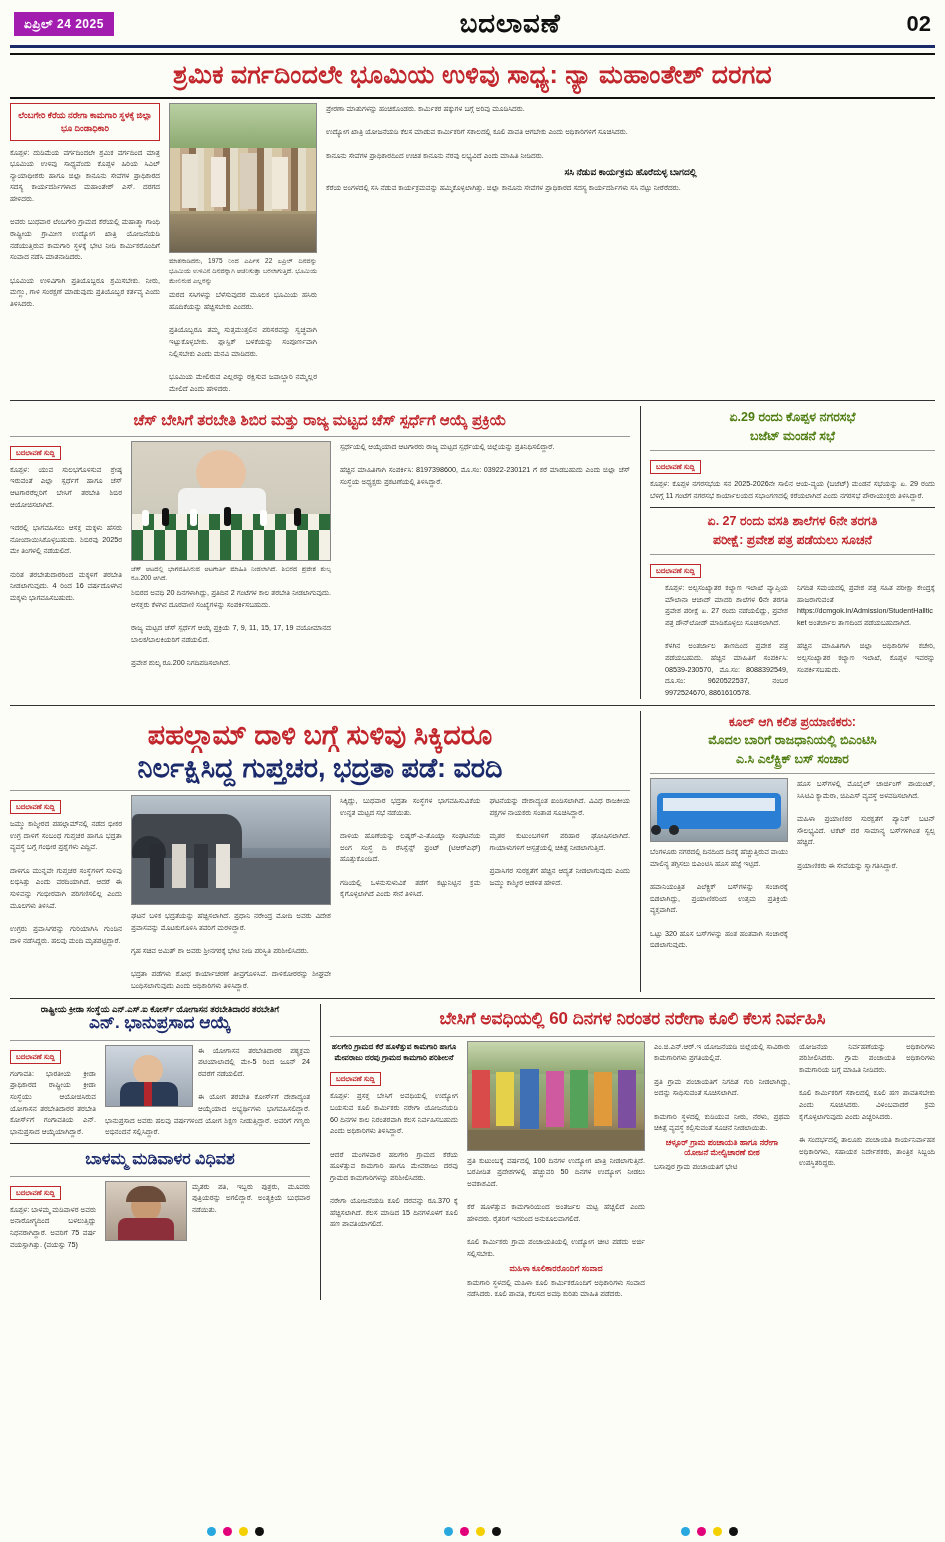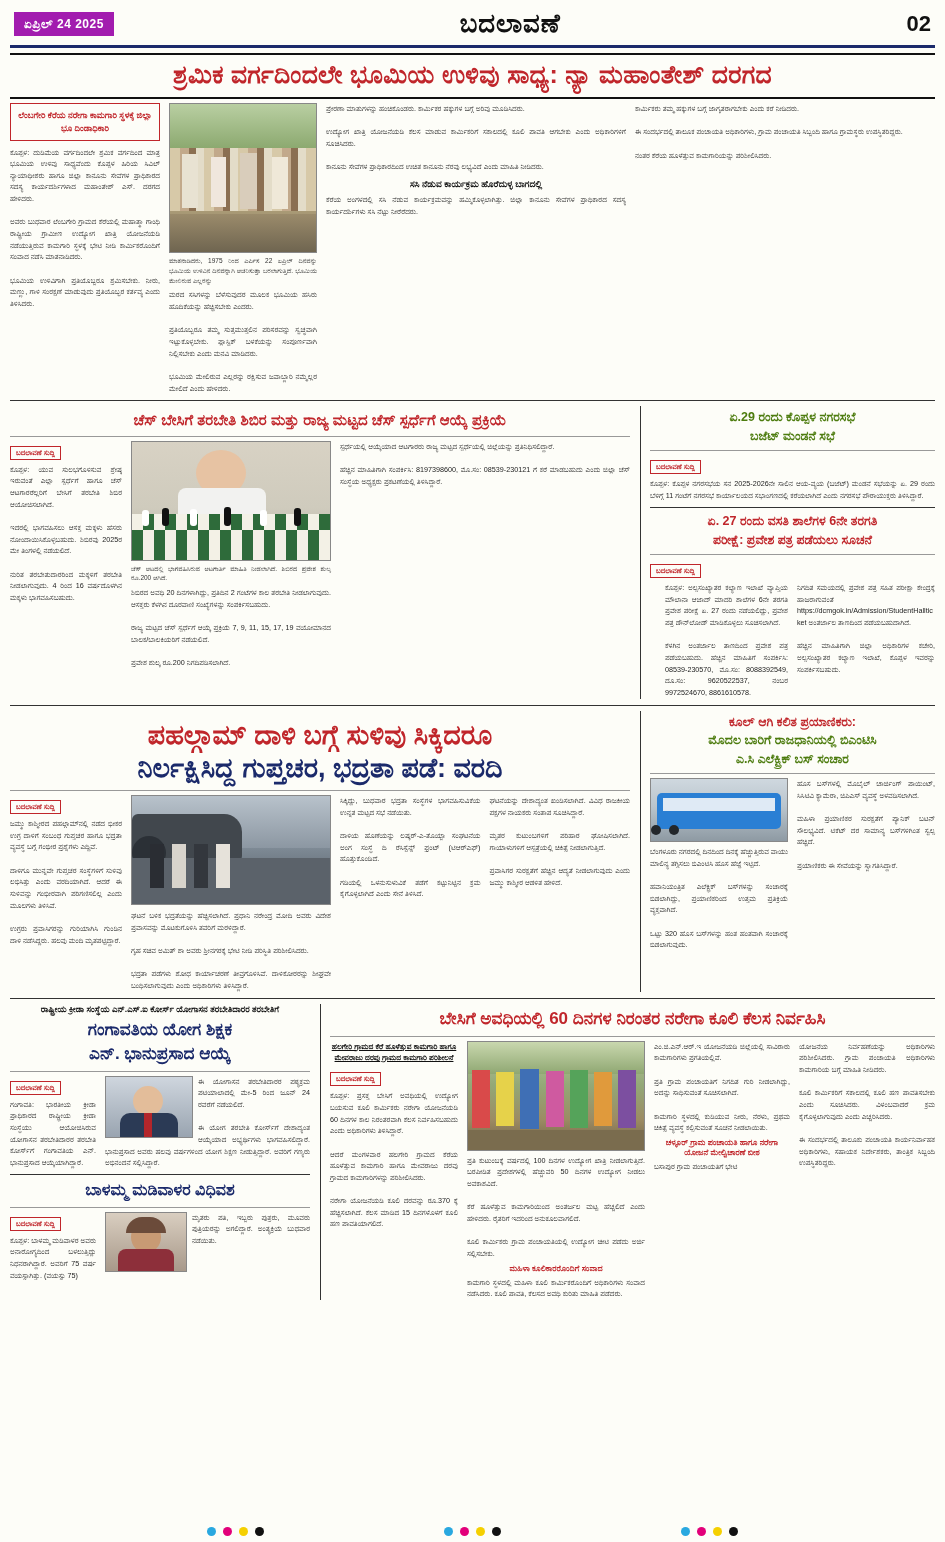--- a/index.html
+++ b/index.html
@@ -111,27 +111,20 @@
     <div class="col">
       <div class="txt" style="white-space:pre-line;">ಪ್ರೇರಣಾ ಮಾತುಗಳನ್ನು ಹಂಚಿಕೊಂಡರು. ಕಾರ್ಮಿಕರ ಹಕ್ಕುಗಳ ಬಗ್ಗೆ ಅರಿವು ಮೂಡಿಸಿದರು.
 
 ಉದ್ಯೋಗ ಖಾತ್ರಿ ಯೋಜನೆಯಡಿ ಕೆಲಸ ಮಾಡುವ ಕಾರ್ಮಿಕರಿಗೆ ಸಕಾಲದಲ್ಲಿ ಕೂಲಿ ಪಾವತಿ ಆಗಬೇಕು ಎಂದು ಅಧಿಕಾರಿಗಳಿಗೆ ಸೂಚಿಸಿದರು.
 
 ಕಾನೂನು ಸೇವೆಗಳ ಪ್ರಾಧಿಕಾರದಿಂದ ಉಚಿತ ಕಾನೂನು ನೆರವು ಲಭ್ಯವಿದೆ ಎಂದು ಮಾಹಿತಿ ನೀಡಿದರು.</div>
       <div class="subhead">ಸಸಿ ನೆಡುವ ಕಾರ್ಯಕ್ರಮ ಹೊರೆದುಳ್ಳ ಬಾಗದಲ್ಲಿ</div>
       <div class="txt">ಕೆರೆಯ ಅಂಗಳದಲ್ಲಿ ಸಸಿ ನೆಡುವ ಕಾರ್ಯಕ್ರಮವನ್ನು ಹಮ್ಮಿಕೊಳ್ಳಲಾಗಿತ್ತು. ಜಿಲ್ಲಾ ಕಾನೂನು ಸೇವೆಗಳ ಪ್ರಾಧಿಕಾರದ ಸದಸ್ಯ ಕಾರ್ಯದರ್ಶಿಗಳು ಸಸಿ ನೆಟ್ಟು ನೀರೆರೆದರು.</div>
     </div>
 
-    <div class="col">
-      <div class="txt" style="white-space:pre-line;">ಕಾರ್ಮಿಕರು ತಮ್ಮ ಹಕ್ಕುಗಳ ಬಗ್ಗೆ ಜಾಗೃತರಾಗಬೇಕು ಎಂದು ಕರೆ ನೀಡಿದರು.
-
-ಈ ಸಂದರ್ಭದಲ್ಲಿ ತಾಲೂಕ ಪಂಚಾಯತಿ ಅಧಿಕಾರಿಗಳು, ಗ್ರಾಮ ಪಂಚಾಯತಿ ಸಿಬ್ಬಂದಿ ಹಾಗೂ ಗ್ರಾಮಸ್ಥರು ಉಪಸ್ಥಿತರಿದ್ದರು.
-
-ನಂತರ ಕೆರೆಯ ಹೂಳೆತ್ತುವ ಕಾಮಗಾರಿಯನ್ನು ಪರಿಶೀಲಿಸಿದರು.</div>
-    </div>
   </div>
 
   <div class="rule" style="margin-top:6px;"></div>
 
   <div style="display:flex;gap:10px;">
 
     <div style="flex:0 0 620px;">
       <div class="sec-head">ಚೆಸ್ ಬೇಸಿಗೆ ತರಬೇತಿ ಶಿಬಿರ ಮತ್ತು ರಾಜ್ಯ ಮಟ್ಟದ ಚೆಸ್ ಸ್ಪರ್ಧೆಗೆ ಆಯ್ಕೆ ಪ್ರಕ್ರಿಯೆ</div>
       <div class="rule-thin"></div>
       <div class="cols">
@@ -161,21 +154,21 @@
           <div class="cap">ಚೆಸ್ ಆಟದಲ್ಲಿ ಭಾಗವಹಿಸಿರುವ ಆಟಗಾರ್ತಿ ಮಾಹಿತಿ ನೀಡಲಾಗಿದೆ. ಶಿಬಿರದ ಪ್ರವೇಶ ಶುಲ್ಕ ರೂ.200 ಆಗಿದೆ.</div>
           <div class="txt" style="margin-top:4px;white-space:pre-line;">ಶಿಬಿರದ ಅವಧಿ 20 ದಿನಗಳಾಗಿದ್ದು, ಪ್ರತಿದಿನ 2 ಗಂಟೆಗಳ ಕಾಲ ತರಬೇತಿ ನೀಡಲಾಗುವುದು. ಆಸಕ್ತರು ಕೆಳಗಿನ ದೂರವಾಣಿ ಸಂಖ್ಯೆಗಳನ್ನು ಸಂಪರ್ಕಿಸಬಹುದು.
 
 ರಾಜ್ಯ ಮಟ್ಟದ ಚೆಸ್ ಸ್ಪರ್ಧೆಗೆ ಆಯ್ಕೆ ಪ್ರಕ್ರಿಯೆ 7, 9, 11, 15, 17, 19 ವಯೋಮಾನದ ಬಾಲಕ/ಬಾಲಕಿಯರಿಗೆ ನಡೆಯಲಿದೆ.
 
 ಪ್ರವೇಶ ಶುಲ್ಕ ರೂ.200 ನಿಗದಿಪಡಿಸಲಾಗಿದೆ.</div>
         </div>
         <div class="col">
           <div class="txt" style="white-space:pre-line;">ಸ್ಪರ್ಧೆಯಲ್ಲಿ ಆಯ್ಕೆಯಾದ ಆಟಗಾರರು ರಾಜ್ಯ ಮಟ್ಟದ ಸ್ಪರ್ಧೆಯಲ್ಲಿ ಜಿಲ್ಲೆಯನ್ನು ಪ್ರತಿನಿಧಿಸಲಿದ್ದಾರೆ.
 
-ಹೆಚ್ಚಿನ ಮಾಹಿತಿಗಾಗಿ ಸಂಪರ್ಕಿಸಿ: 8197398600, ಮೊ.ಸಂ: 08539-230121 ಗೆ ಕರೆ ಮಾಡಬಹುದು ಎಂದು ಜಿಲ್ಲಾ ಚೆಸ್ ಸಂಸ್ಥೆಯ ಅಧ್ಯಕ್ಷರು ಪ್ರಕಟಣೆಯಲ್ಲಿ ತಿಳಿಸಿದ್ದಾರೆ.</div>
+ಹೆಚ್ಚಿನ ಮಾಹಿತಿಗಾಗಿ ಸಂಪರ್ಕಿಸಿ: 8197398600, ಮೊ.ಸಂ: 03922-230121 ಗೆ ಕರೆ ಮಾಡಬಹುದು ಎಂದು ಜಿಲ್ಲಾ ಚೆಸ್ ಸಂಸ್ಥೆಯ ಅಧ್ಯಕ್ಷರು ಪ್ರಕಟಣೆಯಲ್ಲಿ ತಿಳಿಸಿದ್ದಾರೆ.</div>
         </div>
       </div>
     </div>
 
     <div style="flex:1;border-left:1px solid #333;padding-left:9px;">
       <div>
         <div class="mid-head">ಏ.29 ರಂದು ಕೊಪ್ಪಳ ನಗರಸಭೆ</div>
         <div class="mid-head" style="margin-top:-3px;">ಬಜೆಟ್ ಮಂಡನೆ ಸಭೆ</div>
         <div class="rule-thin"></div>
         <div class="byline">ಬದಲಾವಣೆ ಸುದ್ದಿ</div>
@@ -294,21 +287,20 @@
       </div>
     </div>
   </div>
 
   <div class="rule" style="margin-top:6px;"></div>
 
   <div style="display:flex;gap:10px;">
 
     <div style="flex:0 0 300px;">
       <div style="font-size:8.5px;font-weight:bold;color:#111;text-align:center;line-height:1.4;">ರಾಷ್ಟ್ರೀಯ ಕ್ರೀಡಾ ಸಂಸ್ಥೆಯ ಎನ್.ಎಸ್.ಐ ಕೋರ್ಸ್ ಯೋಗಾಸನ ತರಬೇತಿದಾರರ ತರಬೇತಿಗೆ</div>
-      <div class="sec-head sec-head-blue" style="font-size:17px;margin-top:3px;">ಗಂಗಾವತಿಯ ಯೋಗ ಶಿಕ್ಷಕ</div>
       <div class="sec-head sec-head-blue" style="font-size:17px;margin-top:-4px;">ಎನ್. ಭಾನುಪ್ರಸಾದ ಆಯ್ಕೆ</div>
       <div class="rule-thin"></div>
       <div class="cols">
         <div class="col" style="flex:0 0 86px;">
           <div class="byline">ಬದಲಾವಣೆ ಸುದ್ದಿ</div>
           <div class="txt">ಗಂಗಾವತಿ: ಭಾರತೀಯ ಕ್ರೀಡಾ ಪ್ರಾಧಿಕಾರದ ರಾಷ್ಟ್ರೀಯ ಕ್ರೀಡಾ ಸಂಸ್ಥೆಯು ಆಯೋಜಿಸಿರುವ ಯೋಗಾಸನ ತರಬೇತಿದಾರರ ತರಬೇತಿ ಕೋರ್ಸ್‌ಗೆ ಗಂಗಾವತಿಯ ಎನ್. ಭಾನುಪ್ರಸಾದ ಆಯ್ಕೆಯಾಗಿದ್ದಾರೆ.</div>
         </div>
         <div class="col">
           <div class="photo" style="height:60px;width:86px;float:left;margin:0 5px 3px 0;">
             <div class="ph-inner" style="background:linear-gradient(180deg,#cfd6de,#99a4b0);">
@@ -345,21 +337,21 @@
           </div>
         </div>
       </div>
     </div>
 
     <div style="flex:1;border-left:1px solid #333;padding-left:9px;">
       <div class="sec-head" style="font-size:17px;">ಬೇಸಿಗೆ ಅವಧಿಯಲ್ಲಿ 60 ದಿನಗಳ ನಿರಂತರ ನರೇಗಾ ಕೂಲಿ ಕೆಲಸ ನಿರ್ವಹಿಸಿ</div>
       <div class="rule-thin"></div>
       <div class="cols">
         <div class="col" style="flex:0 0 128px;">
-          <div style="font-size:7.5px;font-weight:bold;text-align:center;line-height:1.5;margin-bottom:4px;text-decoration:underline;">ಹಲಗೇರಿ ಗ್ರಾಮದ ಕೆರೆ ಹೂಳೆತ್ತುವ ಕಾಮಗಾರಿ ಹಾಗೂ ಮೇವರಾಜು ದರವು ಗ್ರಾಮದ ಕಾಮಗಾರಿ ಪರಿಶೀಲನೆ</div>
+          <div style="font-size:7.5px;font-weight:bold;text-align:center;line-height:1.5;margin-bottom:4px;">ಹಲಗೇರಿ ಗ್ರಾಮದ ಕೆರೆ ಹೂಳೆತ್ತುವ ಕಾಮಗಾರಿ ಹಾಗೂ ಮೇವರಾಜು ದರವು ಗ್ರಾಮದ ಕಾಮಗಾರಿ ಪರಿಶೀಲನೆ</div>
           <div class="byline">ಬದಲಾವಣೆ ಸುದ್ದಿ</div>
           <div class="txt" style="white-space:pre-line;">ಕೊಪ್ಪಳ: ಪ್ರಸಕ್ತ ಬೇಸಿಗೆ ಅವಧಿಯಲ್ಲಿ ಉದ್ಯೋಗ ಬಯಸುವ ಕೂಲಿ ಕಾರ್ಮಿಕರು ನರೇಗಾ ಯೋಜನೆಯಡಿ 60 ದಿನಗಳ ಕಾಲ ನಿರಂತರವಾಗಿ ಕೆಲಸ ನಿರ್ವಹಿಸಬಹುದು ಎಂದು ಅಧಿಕಾರಿಗಳು ತಿಳಿಸಿದ್ದಾರೆ.
 
 ಆದರೆ ಮಂಗಳವಾರ ಹಲಗೇರಿ ಗ್ರಾಮದ ಕೆರೆಯ ಹೂಳೆತ್ತುವ ಕಾಮಗಾರಿ ಹಾಗೂ ಮೇವರಾಜು ದರವು ಗ್ರಾಮದ ಕಾಮಗಾರಿಗಳನ್ನು ಪರಿಶೀಲಿಸಿದರು.
 
 ನರೇಗಾ ಯೋಜನೆಯಡಿ ಕೂಲಿ ದರವನ್ನು ರೂ.370 ಕ್ಕೆ ಹೆಚ್ಚಿಸಲಾಗಿದೆ. ಕೆಲಸ ಮಾಡಿದ 15 ದಿನಗಳೊಳಗೆ ಕೂಲಿ ಹಣ ಪಾವತಿಯಾಗಲಿದೆ.</div>
         </div>
         <div class="col" style="flex:0 0 178px;">
           <div class="photo" style="height:108px;">
             <div class="ph-inner" style="background:linear-gradient(180deg,#b9c79c 0%,#93a877 40%,#9c8b63 72%,#6d6045 100%);">

